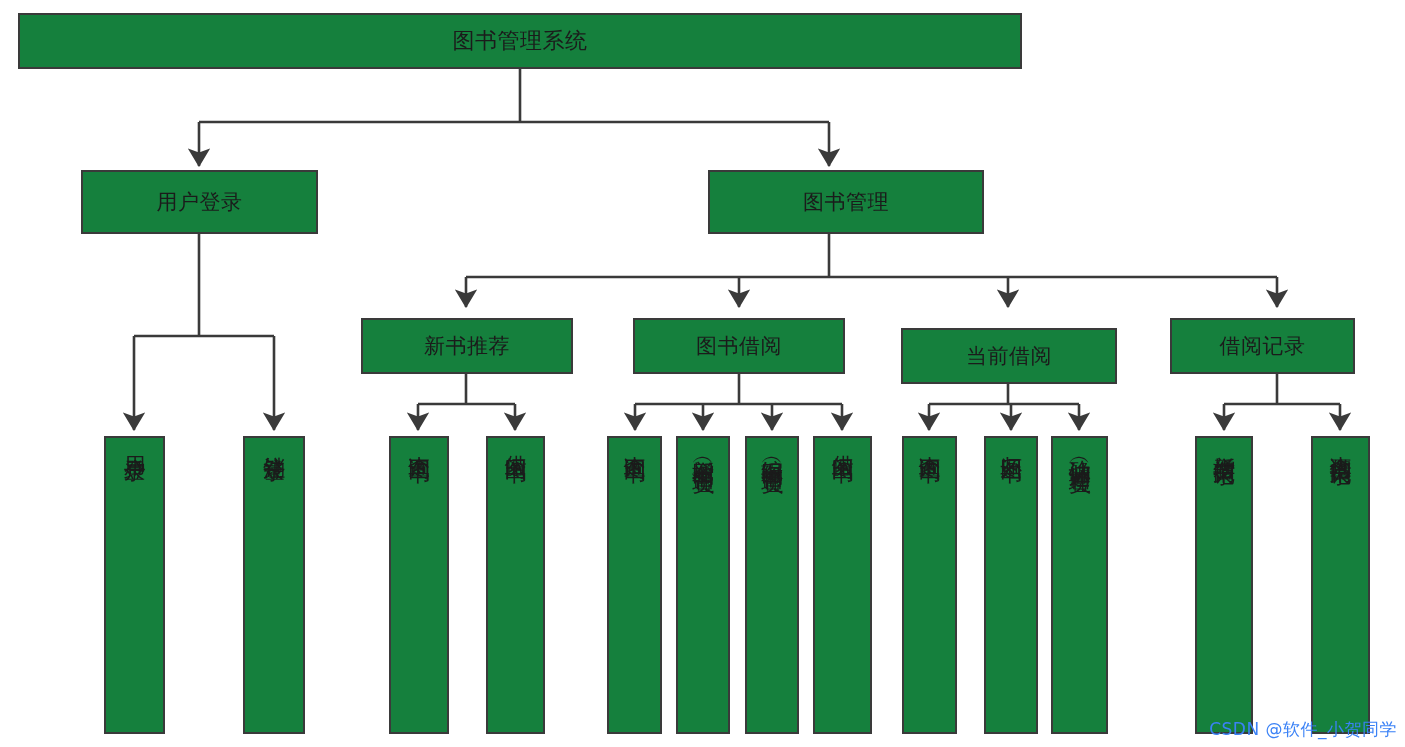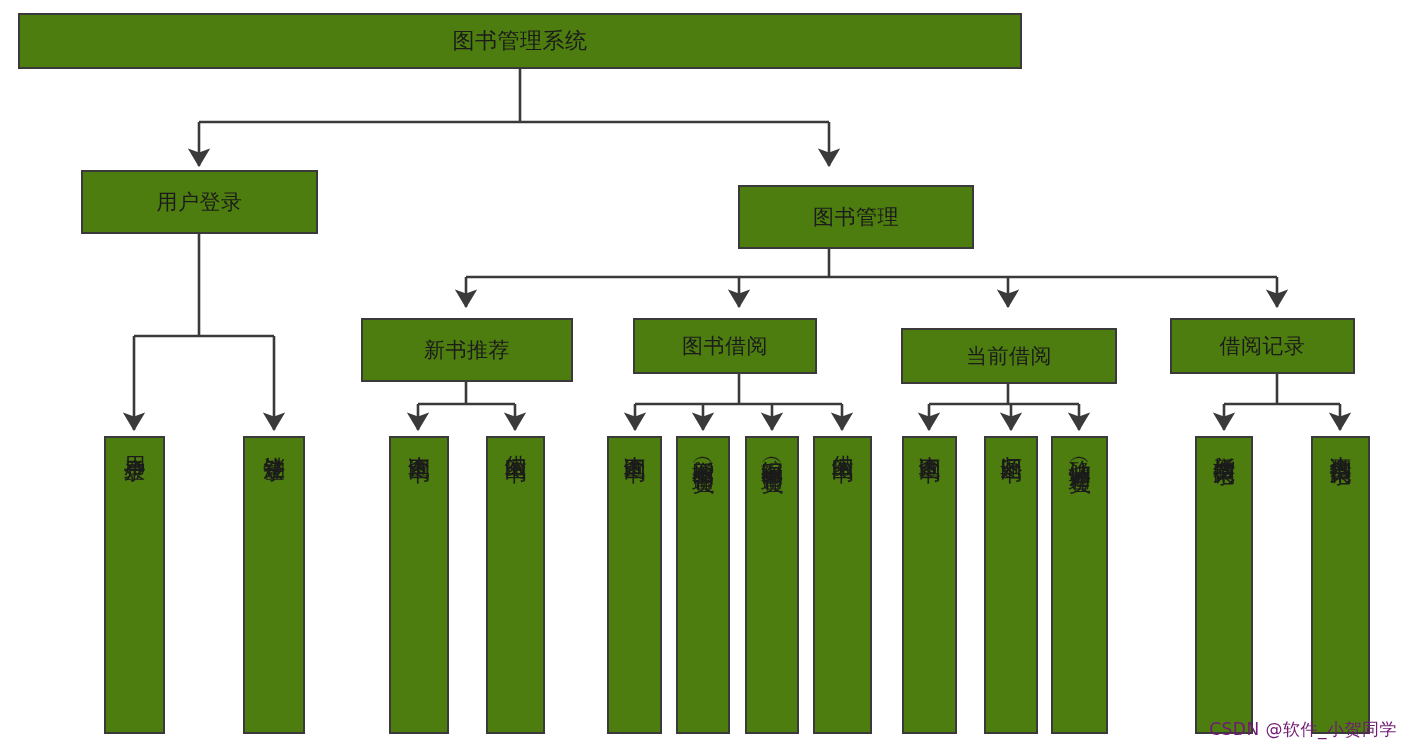--- a/index.html
+++ b/index.html
@@ -23,21 +23,21 @@
     position: absolute;
     left: 0;
     top: 0;
     width: 1405px;
     height: 747px;
     pointer-events: none;
   }
   .node {
     position: absolute;
     box-sizing: border-box;
-    background: #4d7c0f;
+    background: #15803d;
     border: 2.4px solid #3a3a3a;
     display: flex;
     align-items: center;
     justify-content: center;
     z-index: 3;
   }
   .node-label {
     font-size: 21px;
     line-height: 1.18;
     color: #1b1b1b;
@@ -66,21 +66,21 @@
     white-space: nowrap;
     display: block;
   }
   .node.leaf.align-top .node-label { margin-top: 4px; }
   .node.leaf.align-mid .node-label { margin-top: 0; }
   #watermark {
     position: absolute;
     right: 8px;
     bottom: 6px;
     font-size: 17px;
-    color: #701a75;
+    color: #3b82f6;
     letter-spacing: 0.5px;
     z-index: 5;
     white-space: nowrap;
     font-family: "DejaVu Sans", "Liberation Sans", sans-serif;
   }
 </style>
 </head>
 <body>
 
 <div id="diagram-root">
@@ -138,28 +138,28 @@
     </g>
   </svg>
 
   <div class="node root" style="left:18px; top:13px; width:1004px; height:56px;">
     <span class="node-label">图书管理系统</span>
   </div>
 
   <div class="node level2" style="left:81px; top:170px; width:237px; height:64px;">
     <span class="node-label">用户登录</span>
   </div>
-  <div class="node level2" style="left:738px; top:170px; width:236px; height:64px;margin-top:15px;">
+  <div class="node level2" style="left:708px; top:170px; width:276px; height:64px;">
     <span class="node-label">图书管理</span>
   </div>
 
-  <div class="node level3" style="left:361px; top:318px; width:212px; height:64px;">
+  <div class="node level3" style="left:361px; top:318px; width:212px; height:56px;">
     <span class="node-label">新书推荐</span>
   </div>
-  <div class="node level3" style="left:633px; top:318px; width:184px; height:56px;">
+  <div class="node level3" style="left:633px; top:318px; width:212px; height:56px;">
     <span class="node-label">图书借阅</span>
   </div>
   <div class="node level3" style="left:901px; top:328px; width:216px; height:56px;">
     <span class="node-label">当前借阅</span>
   </div>
   <div class="node level3" style="left:1170px; top:318px; width:185px; height:56px;">
     <span class="node-label">借阅记录</span>
   </div>
 
   <div class="node leaf align-mid" style="left:104px; top:436px; width:61px; height:298px;">

